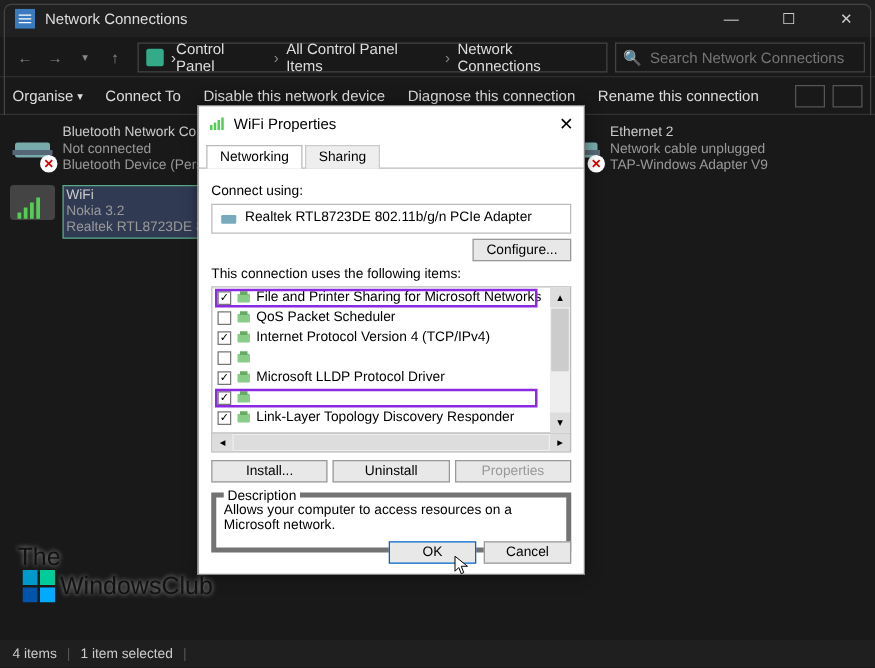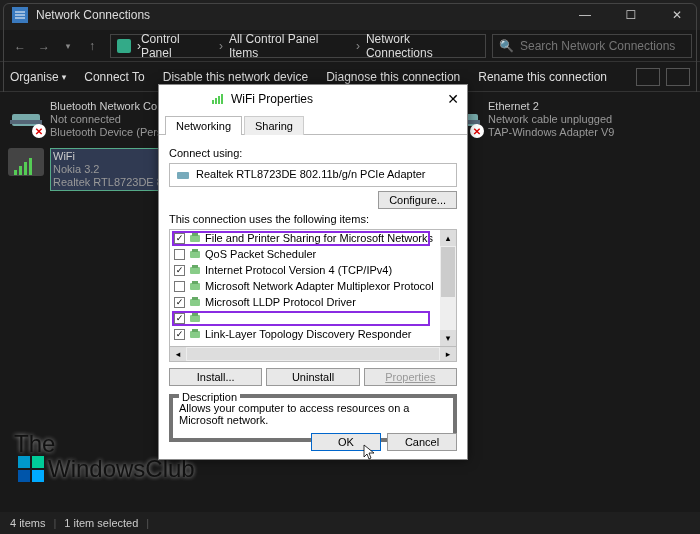--- a/index.html
+++ b/index.html
@@ -33,32 +33,32 @@
 .conn-grid { display: flex; flex-wrap: wrap; padding: 8px; gap: 8px; }
 .conn { width: 220px; display: flex; gap: 6px; font-size: 11px; color: #ccc; }
 .conn .cicon { width: 36px; height: 36px; position: relative; }
 .conn .cicon svg { width:36px; height:36px; }
 .conn .cicon .xmark { position:absolute; right:-2px; bottom:-2px; width:14px; height:14px; background:#fff; border-radius:50%; color:#d00; font-size:10px; display:flex; align-items:center; justify-content:center; font-weight:bold; }
 .conn .ctext .t { line-height:1.2; white-space:nowrap; }
 .conn.sel .ctext { background: rgba(120,160,255,0.25); border:1px solid #5a8; padding:1px 2px; }
 
 
 .overlay { position: absolute; left: 158px; top: 84px; width: 310px; height: 376px; background: #fff; border: 1px solid #888; box-shadow: 0 0 10px rgba(0,0,0,0.5); font-size: 11px; color: #000; }
-.dlg-title { height: 28px; display: flex; align-items: center; padding: 0 8px; font-size: 12px; margin-left: 44px; }
+.dlg-title { height: 28px; display: flex; align-items: center; padding: 0 8px; font-size: 12px; }
 .dlg-title .dicon { width:14px; height:14px; margin-right:6px; }
 .dlg-title .close { margin-left:auto; font-size:14px; }
 .tabs { display:flex; padding: 0 6px; border-bottom:1px solid #bbb; margin-top:2px; }
 .tab { padding: 3px 10px; font-size:11px; border:1px solid #bbb; border-bottom:none; background:#fff; margin-right:2px; position:relative; top:1px; }
 .tab.inactive { background:#eee; border-color:#ccc; }
 .dlg-body { padding: 8px 10px; }
 .lbl { margin: 4px 0; }
 .adapter-box { border:1px solid #bbb; padding:4px 6px; display:flex; height:24px; }
 .adapter-box .aicon { width:14px; height:14px; margin-right:6px; }
 .btn { background:#e8e8e8; border:1px solid #999; padding:2px 10px; font-size:11px; }
-.btn.disabled { color:#999;text-decoration:underline; }
+.btn.disabled { color:#999; }
 .cfg-row { text-align:right; margin-top:4px; }
 .items-frame { border:1px solid #bbb; height:118px; margin-top:4px; display:flex; }
 .items-list { flex:1; overflow:hidden; }
 .item-row { display:flex; align-items:center; height:16px; padding-left:4px; gap:4px; white-space:nowrap; font-size:11px; }
 .item-row .chk { width:11px; height:11px; border:1px solid #777; display:inline-flex; align-items:center; justify-content:center; font-size:9px; background:#fff; }
 .item-row .iic { width:12px; height:12px; }
 .highlight { position:absolute; border:2px solid #8a2be2; pointer-events:none; }
 .scrollcol { width:16px; background:#eee; display:flex; flex-direction:column; }
 .scrollcol .arr { height:16px; display:flex; align-items:center; justify-content:center; font-size:9px; background:#ddd; }
 .scrollcol .thumb { flex:0 0 50px; background:#ccc; margin:1px; }
@@ -72,21 +72,21 @@
 .desc-box .leg { position:absolute; top:-7px; left:6px; background:#fff; padding:0 3px; font-size:11px; }
 .dlg-foot { position:absolute; bottom:8px; right:10px; display:flex; gap:6px; }
 .dlg-foot .btn { width:70px; text-align:center; }
 .cursor { position:absolute; width:16px; height:16px; left:363px; top:444px; }
 
 
 .statusbar { position:absolute; bottom:0; left:0; right:0; height:22px; background:#1f1f1f; color:#ccc; font-size:11px; display:flex; align-items:center; padding:0 10px; }
 .statusbar .sep { margin:0 8px; color:#555; }
 
 
-.watermark { position:absolute; left:14px; bottom:30px; color:#111; font-size:24px; font-weight:500; line-height:1; text-shadow:0 0 4px rgba(255,255,255,0.6); display:flex; align-items:center; }
+.watermark { position:absolute; left:14px; bottom:30px; color:#111; font-size:20px; font-weight:500; line-height:1; text-shadow:0 0 4px rgba(255,255,255,0.6); display:flex; align-items:center; }
 .watermark .wicon { width:26px; height:26px; margin:0 4px; }
 
 
 .frame { position:absolute; inset:3px; border:1px solid #444; border-radius:6px; pointer-events:none; }
 </style>
 </head>
 <body>
 
 <div class="frame"></div>
 
@@ -260,21 +260,20 @@
                   <rect x="3" y="1" width="6" height="3" fill="#6a6"></rect>
                 </svg></span>
               <span>Internet Protocol Version 4 (TCP/IPv4)</span>
             </div>
             <div class="item-row">
               <span class="chk"></span>
               <span class="iic"><svg viewBox="0 0 12 12">
                   <rect x="1" y="3" width="10" height="7" fill="#8c8" rx="1"></rect>
                   <rect x="3" y="1" width="6" height="3" fill="#6a6"></rect>
                 </svg></span>
-              <span>Microsoft Network Adapter Multiplexor Protocol</span>
             </div>
             <div class="item-row">
               <span class="chk">✓</span>
               <span class="iic"><svg viewBox="0 0 12 12">
                   <rect x="1" y="3" width="10" height="7" fill="#8c8" rx="1"></rect>
                   <rect x="3" y="1" width="6" height="3" fill="#6a6"></rect>
                 </svg></span>
               <span>Microsoft LLDP Protocol Driver</span>
             </div>
             <div class="item-row">

